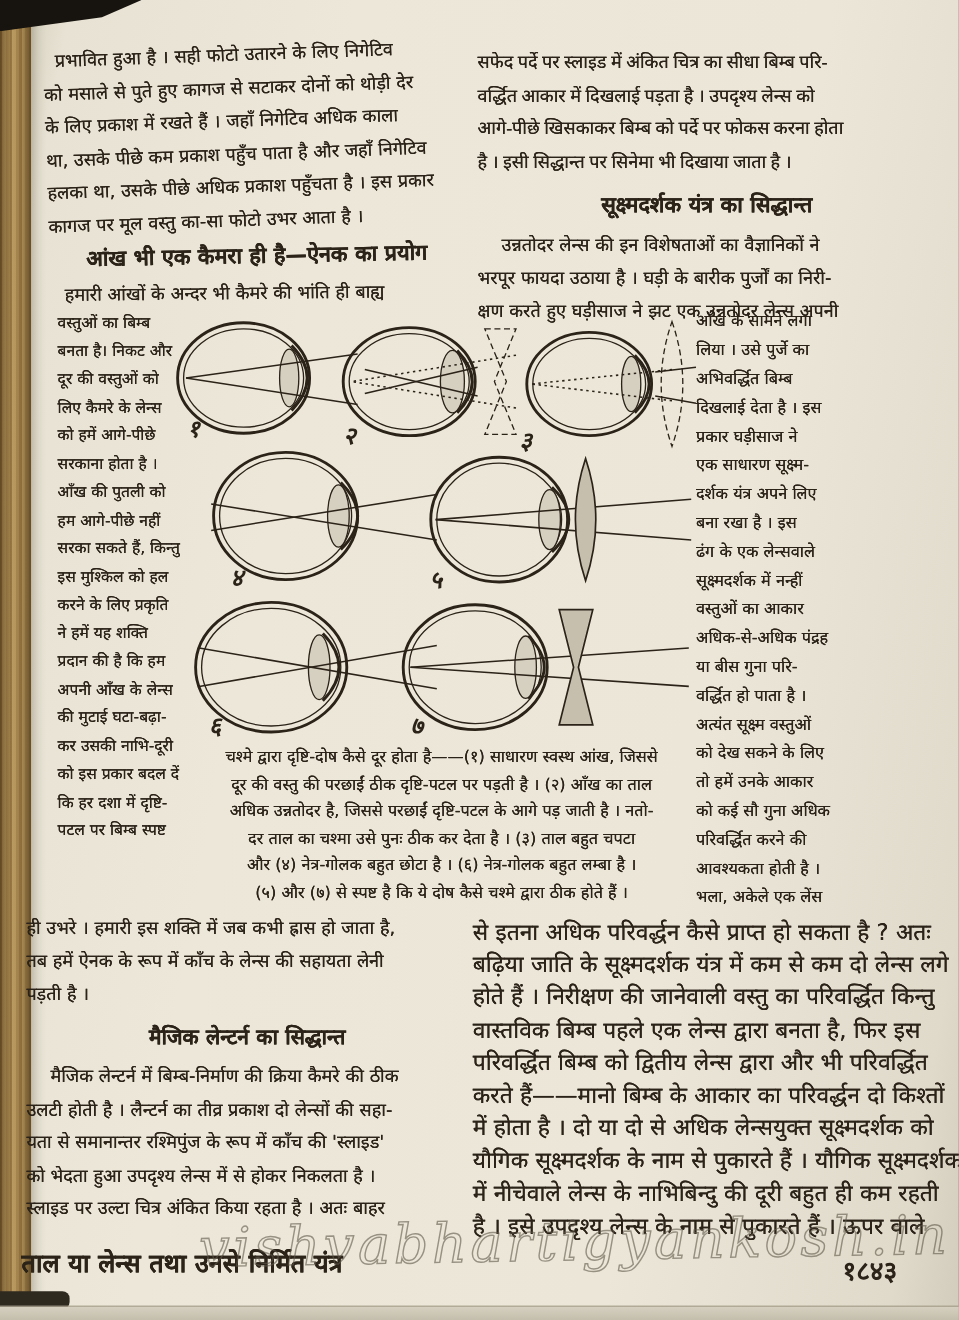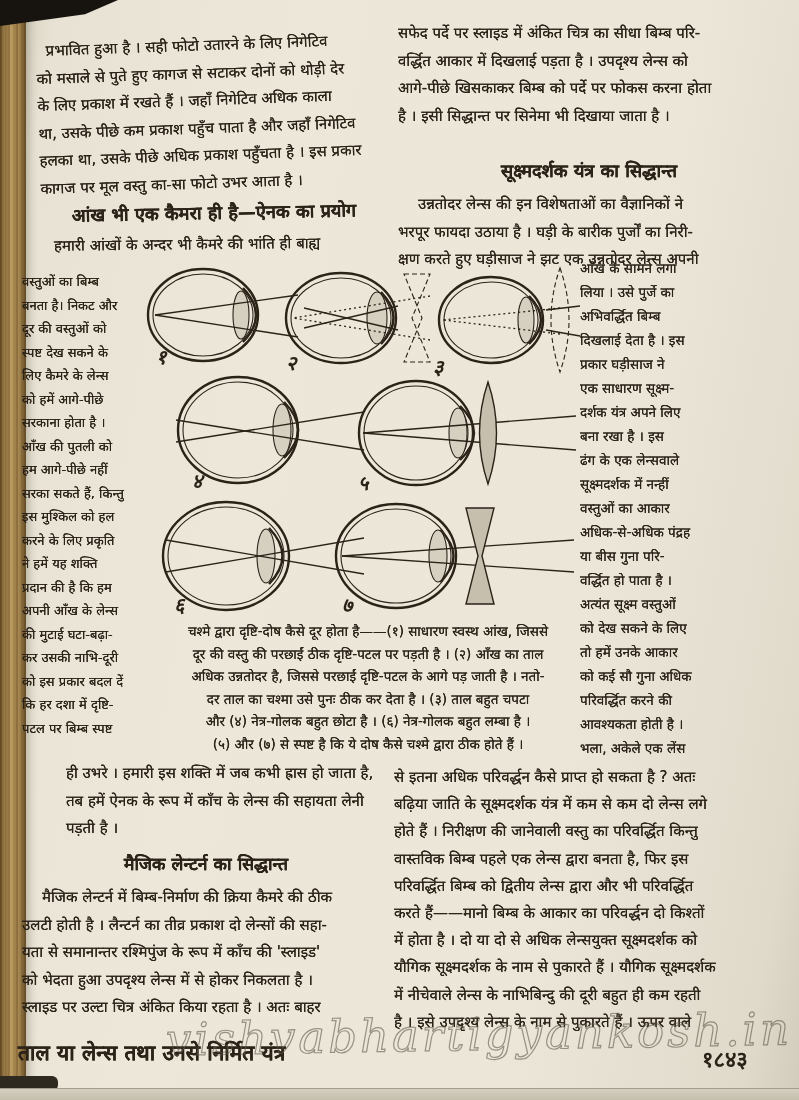--- a/index.html
+++ b/index.html
@@ -28,37 +28,37 @@
     border-radius:0 6px 6px 0;
   }
   .bottom-edge{
     position:absolute; left:0; top:1088px; width:799px; height:12px;
     background:linear-gradient(#d6d0c0,#c2bcab); border-top:1px solid #a59d89;
   }
   
   .blk{position:absolute;}
   .tline{white-space:nowrap; overflow:visible;}
   .wide .tline{font-size:15px; line-height:27.5px; text-shadow:0 0 .5px #2b2218;}
-  .wide2 .tline{font-size:15px; line-height:27.2px; text-shadow:0 0 .5px #2b2218;}
+  .wide2 .tline{font-size:19px; line-height:27.2px; text-shadow:0 0 .5px #2b2218;}
   .narrow .tline{font-size:13px; line-height:23.5px; text-shadow:0 0 .4px #2b2218;}
   .narrow2 .tline{font-size:13.5px; line-height:24px; text-shadow:0 0 .4px #2b2218;}
   .cap .tline{font-size:13.5px; line-height:22.5px; text-align:center; text-shadow:0 0 .4px #2b2218;}
   .heading{font-size:18px; font-weight:600; text-align:center; text-shadow:0 0 .5px #2b2218;}
   .ind-first .tline:first-child{text-indent:20px;}
   #l-para1{left:38px; top:32px; width:352px; transform:rotate(-2deg);}
   #l-para1 .tline:first-child{text-indent:10px;}
   #l-head1{left:38px; top:200px; width:352px; transform:rotate(-1.1deg);}
   #l-intro{left:54px; top:231px; width:340px; transform:rotate(-0.6deg);}
   #l-intro .tline{font-size:15px; line-height:27px; text-shadow:0 0 .5px #2b2218;}
-  #l-narrow{left:22px; top:270px; width:150px;}
+  #l-narrow{left:22px; top:258px; width:150px;padding-left:26px;}
   #caption{left:156px; top:620px; width:424px;}
-  #l-para3{left:22px; top:760px; width:368px;padding-left:44px;}
+  #l-para3{left:22px; top:760px; width:368px;}
   #l-head2{left:22px; top:851px; width:368px; font-size:17.5px;}
   #l-para4{left:22px; top:884px; width:368px;}
-  #r-para1{left:398px; top:20px; width:384px;}
+  #r-para1{left:398px; top:40px; width:384px;font-family:Liberation Serif, serif;}
   #r-head1{left:398px; top:158px; width:382px;}
   #r-para2{left:398px; top:191px; width:382px;}
   #r-narrow{left:580px; top:256px; width:202px;}
   #r-para3{left:394px; top:764px; width:390px;}
   #footer-title{left:18px; top:1038px; font-size:21px; font-weight:600; text-shadow:0 0 .5px #2b2218;}
   #page-number{left:702px; top:1043px; font-size:22px; font-weight:600;}
   #watermark{
     left:166px; top:1008px; width:620px;
     font-family:"DejaVu Serif", serif; font-style:italic;
     font-size:45px; letter-spacing:3px;
@@ -98,21 +98,20 @@
   <div id="l-head1" class="blk heading">आंख भी एक कैमरा ही है—ऐनक का प्रयोग</div>
 
   <div id="l-intro" class="blk">
       <div class="tline">हमारी आंखों के अन्दर भी कैमरे की भांति ही बाह्य</div>
     </div>
 
   <div id="l-narrow" class="blk narrow">
       <div class="tline">वस्तुओं का बिम्ब</div>
       <div class="tline">बनता है। निकट और</div>
       <div class="tline">दूर की वस्तुओं को</div>
-      <div class="tline">स्पष्ट देख सकने के</div>
       <div class="tline">लिए कैमरे के लेन्स</div>
       <div class="tline">को हमें आगे-पीछे</div>
       <div class="tline">सरकाना होता है ।</div>
       <div class="tline">आँख की पुतली को</div>
       <div class="tline">हम आगे-पीछे नहीं</div>
       <div class="tline">सरका सकते हैं, किन्तु</div>
       <div class="tline">इस मुश्किल को हल</div>
       <div class="tline">करने के लिए प्रकृति</div>
       <div class="tline">ने हमें यह शक्ति</div>
       <div class="tline">प्रदान की है कि हम</div>

